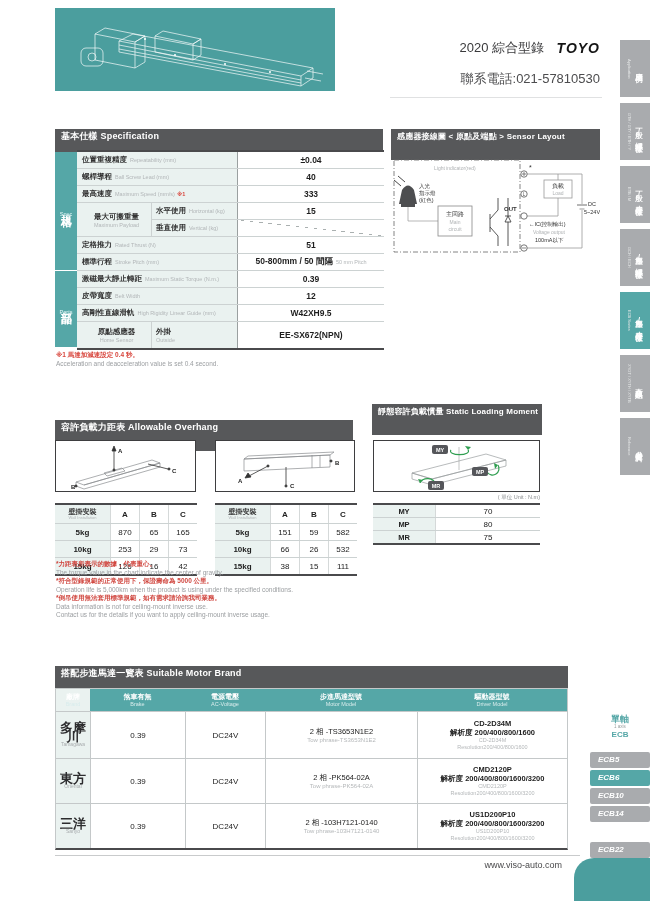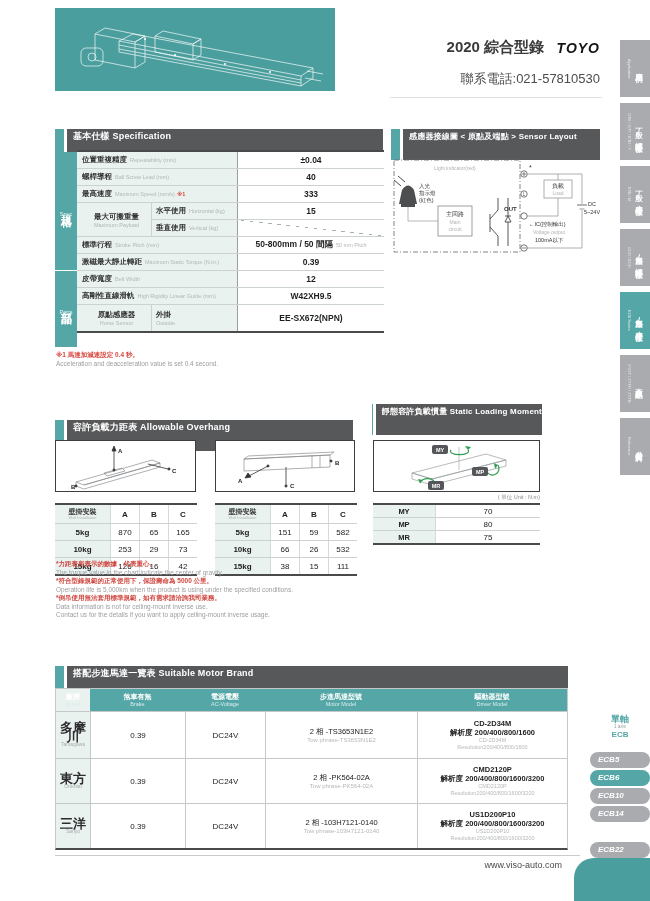--- a/index.html
+++ b/index.html
@@ -2,36 +2,36 @@
 <html><head>
 <meta charset="utf-8">
 <style>
   html,body{margin:0;padding:0;background:#fff;}
   .page{position:relative;width:650px;height:901px;background:#fff;overflow:hidden;
         font-family:"Liberation Sans","DejaVu Sans",sans-serif;}
   .abs{position:absolute;}
 
   
   .catalog-line{position:absolute;top:38px;left:380px;width:220px;text-align:right;white-space:nowrap;}
-  .catalog-label{font-size:15px;font-weight:bold;color:#3a3a3c;vertical-align:middle;}
+  .catalog-label{font-size:13px;font-weight:normal;color:#3a3a3c;vertical-align:middle;}
   .brand-logo{font-size:14px;font-weight:bold;font-style:italic;color:#141414;letter-spacing:1px;margin-left:8px;vertical-align:middle;}
   .phone{position:absolute;top:70px;left:380px;width:220px;text-align:right;font-size:13px;color:#4c4c4e;}
   .phone-rule{position:absolute;top:97px;left:390px;width:212px;height:1px;background:#e0e1e2;}
 
   
   .product-img{position:absolute;left:55px;top:8px;width:280px;height:83px;background:#4b9e9e;}
 
   
   .vtab{position:absolute;left:620px;width:30px;height:57px;background:#a9abae;display:flex;align-items:center;justify-content:center;gap:2px;overflow:hidden;cursor:pointer;}
   .vtab.active{background:#55a7a7;}
   .vt-en{writing-mode:vertical-rl;font-size:4px;color:#e6e8e8;letter-spacing:0;}
   .vt-zh{writing-mode:vertical-rl;text-orientation:upright;font-size:7.5px;font-weight:bold;color:#fff;letter-spacing:1px;}
 
   
-  .sec{position:absolute;display:flex;height:31px;}
+  .sec{position:absolute;display:flex;height:31px;flex-direction:column;}
   .sec .sq{width:9px;background:#55a7a7;margin-right:3px;}
   .sec .bar{flex:1;background:#57585a;color:#fff;font-weight:bold;font-size:9px;line-height:15px;padding-left:6px;letter-spacing:.2px;white-space:nowrap;}
 
   
   .spec-table{position:absolute;left:55px;top:150px;width:329px;}
   .rail{position:absolute;left:0;width:22px;background:#55a7a7;color:#fff;display:flex;flex-direction:column;align-items:center;justify-content:center;}
   .rail .vzh{writing-mode:vertical-rl;text-orientation:upright;font-size:11px;font-weight:bold;letter-spacing:2px;}
   .rail .ven{font-size:5.5px;margin-top:2px;color:#eafafa;}
   .spec-rows{margin-left:22px;width:307px;border-top:2px solid #4a4a4c;border-bottom:2px solid #4a4a4c;box-sizing:border-box;text-align:center;}
   .srow{display:flex;height:16px;border-bottom:1px solid #ccd2d2;}
@@ -103,21 +103,21 @@
   .mm1{font-size:7.5px;color:#222;line-height:9px;}
   .mm2{font-size:6px;color:#b5b8ba;line-height:8px;}
   .dd1{font-size:7.5px;font-weight:bold;color:#222;line-height:9px;}
   .dd2{font-size:5.5px;color:#b5b8ba;line-height:7px;}
 
   
   .ecb-label{position:absolute;left:590px;top:714px;width:60px;text-align:center;}
   .ecb-label .z{font-size:9px;font-weight:bold;color:#55a7a7;line-height:10px;}
   .ecb-label .a{font-size:4.5px;color:#9aa0a0;line-height:6px;}
   .ecb-label .c{font-size:8px;font-weight:bold;color:#55a7a7;line-height:9px;}
-  .etab{position:absolute;left:590px;width:60px;height:16px;background:#a9abae;color:#fff;font-weight:bold;font-style:italic;font-size:8px;line-height:16px;padding-left:8px;box-sizing:border-box;border-radius:8px;cursor:pointer;}
+  .etab{position:absolute;left:590px;width:60px;height:16px;background:#a9abae;color:#fff;font-weight:bold;font-style:italic;font-size:8px;line-height:16px;padding-left:8px;box-sizing:border-box;border-radius:2px;cursor:pointer;}
   .etab.active{background:#55a7a7;}
 
   
   .foot-rule{position:absolute;left:55px;top:855px;width:525px;height:1px;background:#c9cbcc;}
   .website{position:absolute;left:390px;top:860px;width:172px;text-align:right;font-size:9px;color:#4a4a4c;}
   .foot-accent{position:absolute;left:574px;top:858px;width:76px;height:43px;background:#4b9e9e;border-top-left-radius:20px;}
 </style>
 </head>
 <body>
 
@@ -235,20 +235,27 @@
             <div class="sval">15</div>
           </div>
           <div class="subrow">
             <div class="slabel-sub">
                 <span class="lzh">垂直使用</span>
                 <span class="len">Vertical (kg)</span>
               </div>
             <div class="sval diag"></div>
           </div>
         </div>
+      </div>
+      <div class="srow">
+        <div class="slabel">
+            <span class="lzh">定格推力</span>
+            <span class="len">Rated Thrust (N)</span>
+          </div>
+        <div class="sval">51</div>
       </div>
       <div class="srow">
         <div class="slabel">
             <span class="lzh">標準行程</span>
             <span class="len">Stroke Pitch (mm)</span>
           </div>
         <div class="sval">
             <span>50-800mm / 50 間隔</span>
             <span class="vnote">50 mm Pitch</span>
           </div>

